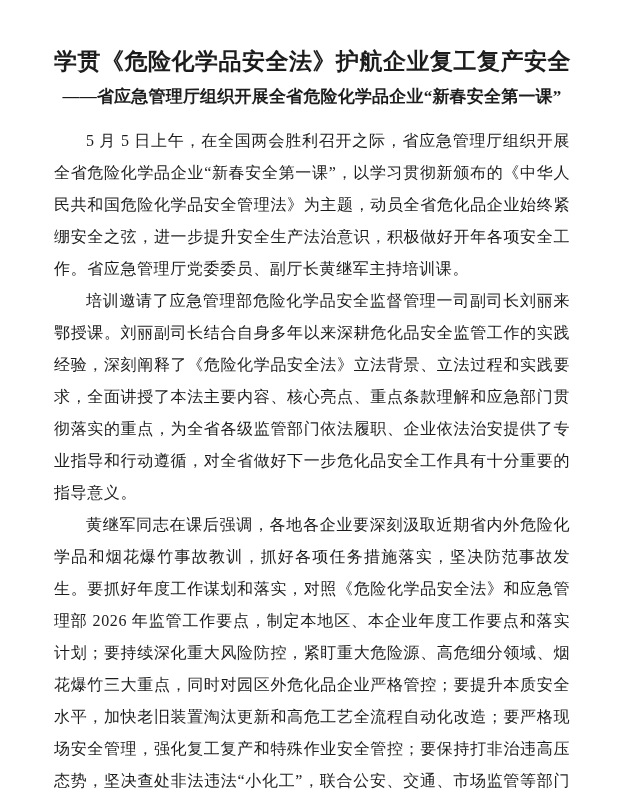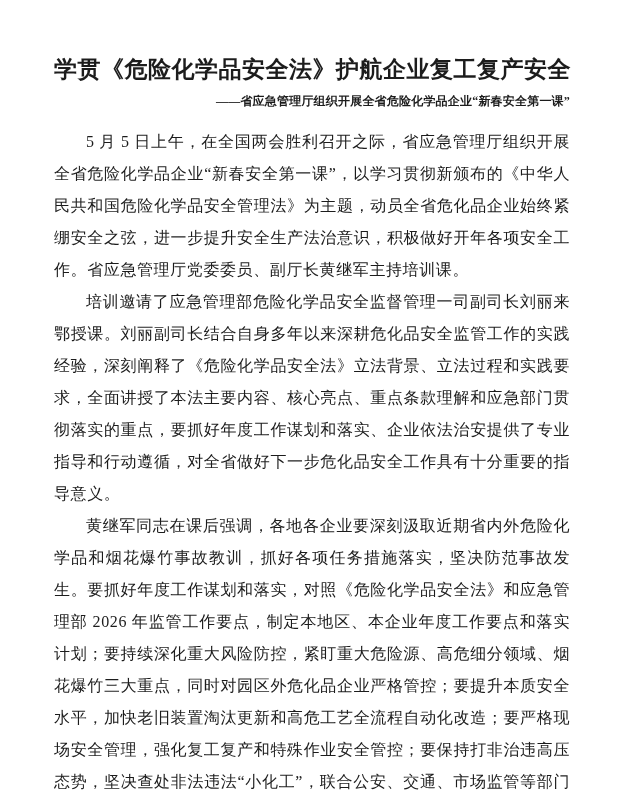--- a/index.html
+++ b/index.html
@@ -19,28 +19,28 @@
       width: 618px;
       height: 801px;
       padding: 36px 48px 16px 54px;
       background: #ffffff;
     }
     .doc-title {
       font-size: 23px;
       font-weight: 700;
       text-align: left;
       line-height: 1.35;
-      margin: 18px 0 8px 0;
+      margin: 10px 0 8px 0;
       letter-spacing: 0.5px;
       white-space: nowrap;
     }
     .doc-subtitle {
-      font-size: 12px;
+      font-size: 17px;
       font-weight: 700;
-      text-align: right;
+      text-align: center;
       line-height: 1.4;
       margin: 0 0 16px 0;
       letter-spacing: 0.2px;
       white-space: nowrap;
     }
     .doc-body p {
       font-size: 16px;
       line-height: 32px;
       text-align: justify;
       text-indent: 2em;
@@ -49,16 +49,16 @@
     }
   </style>
 </head>
 <body>
 
 <div class="page">
   <h1 class="doc-title">学贯《危险化学品安全法》护航企业复工复产安全</h1>
   <h2 class="doc-subtitle">——省应急管理厅组织开展全省危险化学品企业“新春安全第一课”</h2>
   <div class="doc-body">
     <p>5 月 5 日上午，在全国两会胜利召开之际，省应急管理厅组织开展全省危险化学品企业“新春安全第一课”，以学习贯彻新颁布的《中华人民共和国危险化学品安全管理法》为主题，动员全省危化品企业始终紧绷安全之弦，进一步提升安全生产法治意识，积极做好开年各项安全工作。省应急管理厅党委委员、副厅长黄继军主持培训课。</p>
-    <p>培训邀请了应急管理部危险化学品安全监督管理一司副司长刘丽来鄂授课。刘丽副司长结合自身多年以来深耕危化品安全监管工作的实践经验，深刻阐释了《危险化学品安全法》立法背景、立法过程和实践要求，全面讲授了本法主要内容、核心亮点、重点条款理解和应急部门贯彻落实的重点，要抓好年度工作谋划和落实、企业依法治安提供了专业指导和行动遵循，对全省做好下一步危化品安全工作具有十分重要的指导意义。</p>
+    <p>培训邀请了应急管理部危险化学品安全监督管理一司副司长刘丽来鄂授课。刘丽副司长结合自身多年以来深耕危化品安全监管工作的实践经验，深刻阐释了《危险化学品安全法》立法背景、立法过程和实践要求，全面讲授了本法主要内容、核心亮点、重点条款理解和应急部门贯彻落实的重点，为全省各级监管部门依法履职、企业依法治安提供了专业指导和行动遵循，对全省做好下一步危化品安全工作具有十分重要的指导意义。</p>
     <p>黄继军同志在课后强调，各地各企业要深刻汲取近期省内外危险化学品和烟花爆竹事故教训，抓好各项任务措施落实，坚决防范事故发生。要抓好年度工作谋划和落实，对照《危险化学品安全法》和应急管理部 2026 年监管工作要点，制定本地区、本企业年度工作要点和落实计划；要持续深化重大风险防控，紧盯重大危险源、高危细分领域、烟花爆竹三大重点，同时对园区外危化品企业严格管控；要提升本质安全水平，加快老旧装置淘汰更新和高危工艺全流程自动化改造；要严格现场安全管理，强化复工复产和特殊作业安全管控；要保持打非治违高压态势，坚决查处非法违法“小化工”，联合公安、交通、市场监管等部门开展烟花爆竹全链条排查，加大举报奖励力度，构建全社会参与的安全治理格局。</p>
   </div>
 </div>
 
 </body></html>

